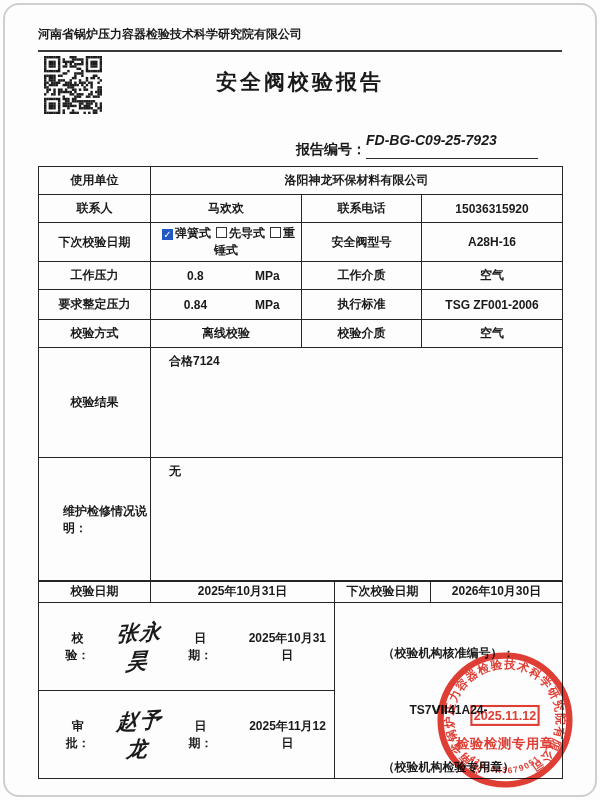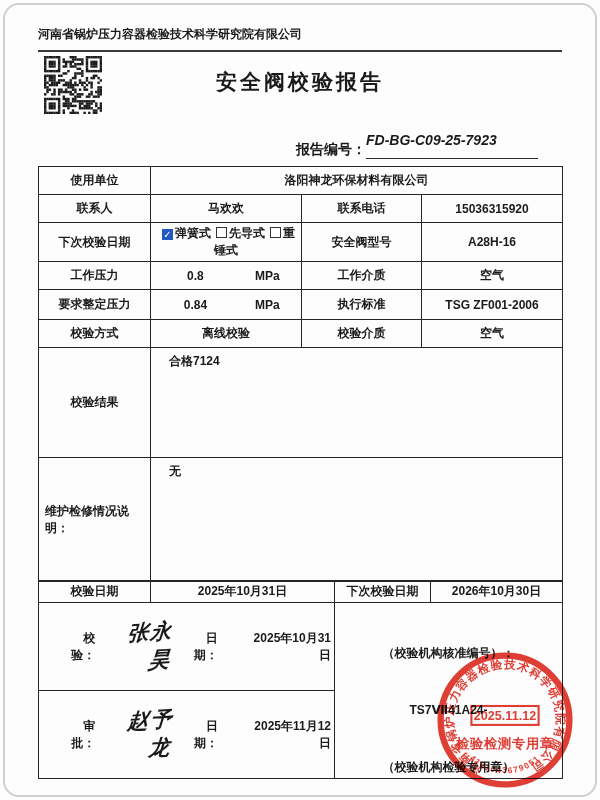--- a/index.html
+++ b/index.html
@@ -13,32 +13,32 @@
   .hdr-mid { position:relative; height:66px; }
   .qr { position:absolute; left:6px; top:4px; width:58px; height:58px; }
   .title { text-align:center; font-size:21px; font-weight:700; letter-spacing:3px; padding-top:16px; }
   .report-line { display:flex; align-items:flex-end; margin:14px 0 0 258px; font-size:14px; font-weight:700; }
   .report-no { display:inline-block; min-width:172px; text-align:left; border-bottom:1.6px solid #2a2a2a; padding-bottom:10px;font-style:italic; }
 
   
   table { border-collapse:collapse; width:524px; table-layout:fixed; }
   td { border:1.6px solid #262626; font-size:12px; font-weight:700; text-align:center; vertical-align:middle; padding:2px 3px; overflow:hidden; }
   td.tl { text-align:left; vertical-align:top; padding:5px 18px; }
-  td.lbl-left { text-align:left; padding-left:6px; }
+  td.lbl-left { text-align:left; padding-left:24px; }
   .t2 { margin-top:-1.6px; }
 
   .pair { display:flex; width:100%; }
   .pair .num { flex:1.15; text-align:center; }
   .pair .unit { flex:0.85; text-align:center; }
 
   .cb { display:inline-block; width:11px; height:11px; border:1.6px solid #333; background:#fff; vertical-align:-1px; margin:0 2px 0 5px; line-height:9px; font-size:10px; color:#fff; text-align:center; }
   .cb.on { background:#2257c4; border-color:#2257c4; }
   .cb-group { line-height:17px; }
 
-  .sigrow { display:flex; align-items:center; justify-content:flex-start; padding-left:18px;text-align:right; }
+  .sigrow { display:flex; align-items:center; justify-content:flex-start; padding-left:18px; }
   .sig { font-family:"DejaVu Serif","Liberation Serif",serif; font-style:italic; font-weight:700; font-size:21px; transform:rotate(-4deg) skewX(-8deg); display:inline-block; margin:0 10px; letter-spacing:2px; }
   .sig-date { margin-left:26px; }
 
   .seal-cell div { line-height:17px;margin-top:40px; }
 
   
   .stamp { position:absolute; left:435px; top:650px; width:140px; height:140px; opacity:0.88; mix-blend-mode:multiply; pointer-events:none; }
 </style>
 </head>
 <body>

